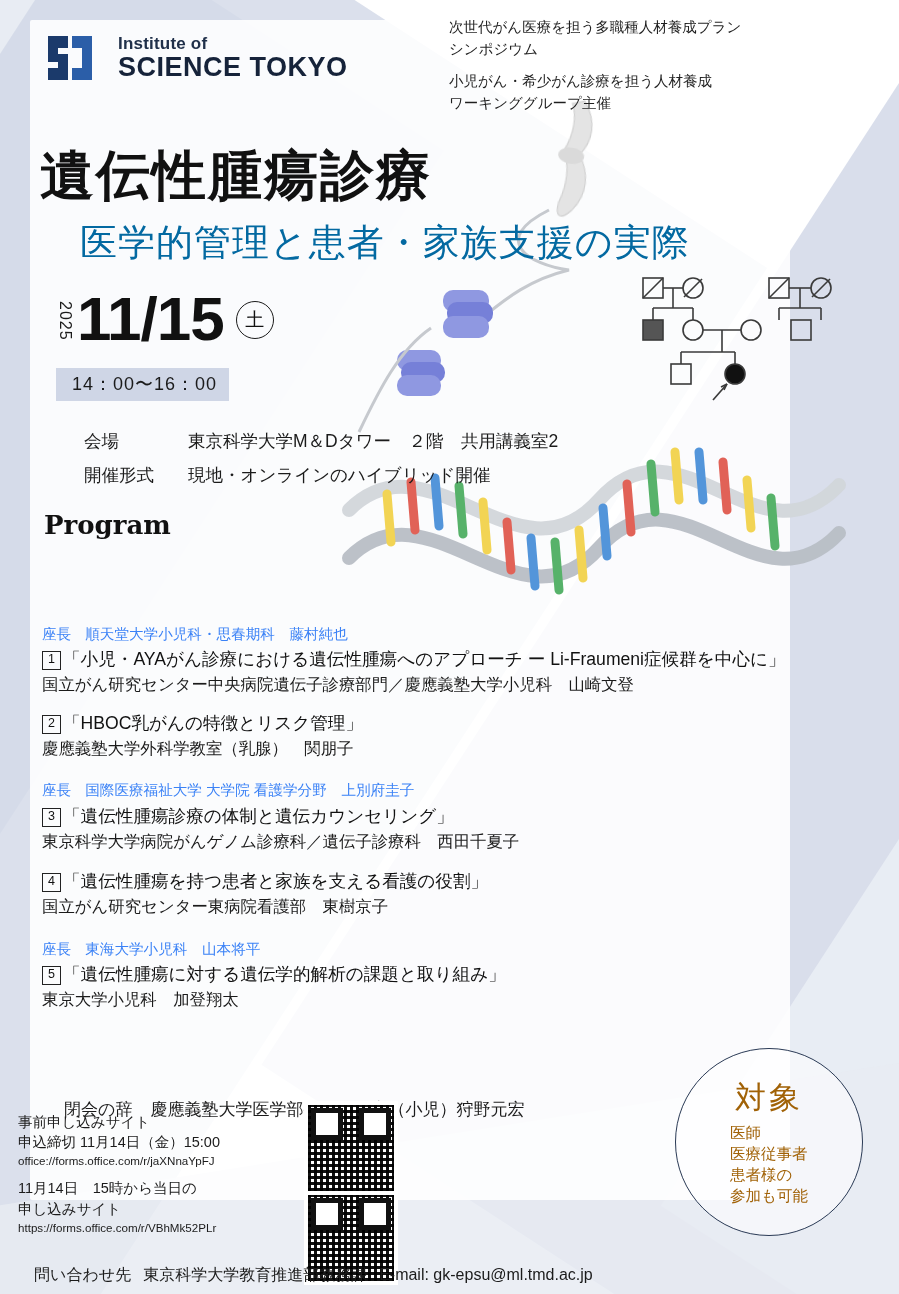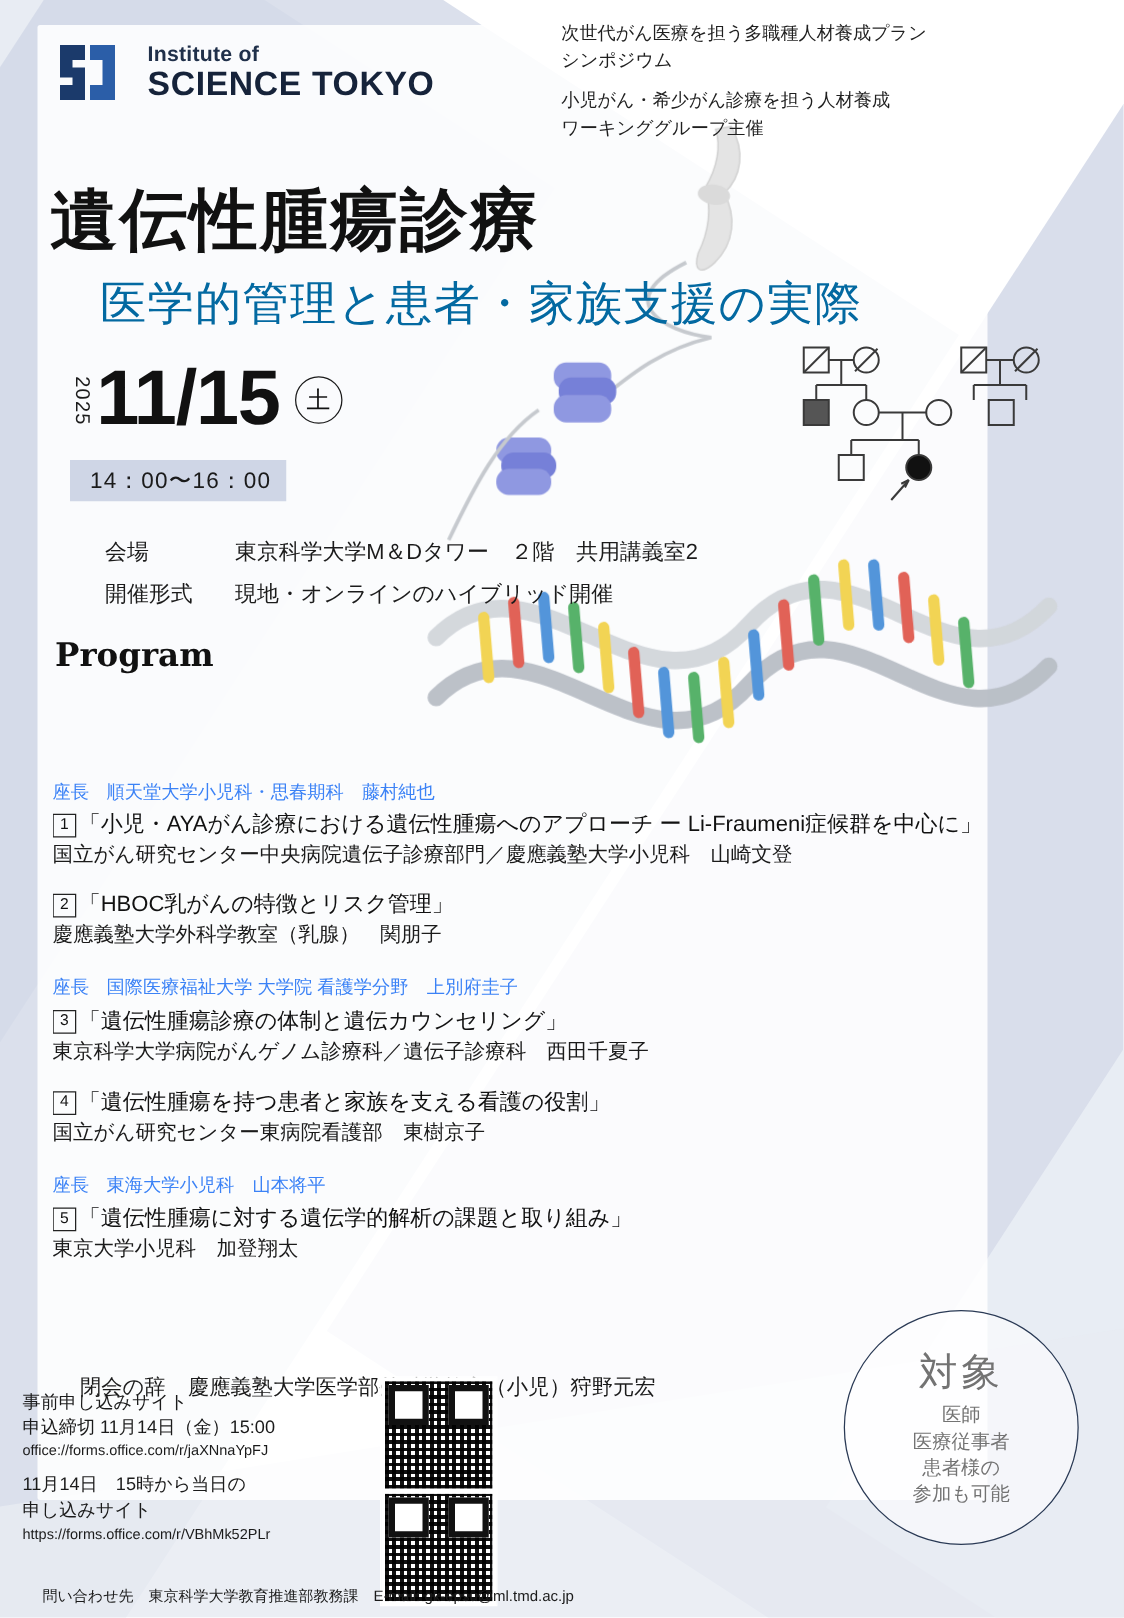--- a/index.html
+++ b/index.html
@@ -150,21 +150,21 @@
     font-size:17px;color:#1b1b1b;
   }
 
   
   .target{
     position:absolute;right:36px;bottom:58px;
     width:186px;height:186px;border-radius:50%;
     border:1.6px solid #2a3a55;
     background:rgba(255,255,255,.55);
     display:flex;flex-direction:column;align-items:center;justify-content:center;
-    text-align:center;color:#737373;
+    color:#a16207;
   }
   .target-h{font-size:31px;letter-spacing:3px;margin-bottom:4px;}
   .target-l{font-size:15.5px;line-height:1.35;}
 
   
   .foot{
     position:absolute;left:18px;bottom:58px;width:300px;
     font-size:13.5px;line-height:1.42;color:#1b1b1b;
   }
   .foot .big{font-size:14.5px;}
@@ -182,21 +182,21 @@
   }
   .qr1{left:305px;bottom:100px;}
   .qr2{left:305px;bottom:10px;}
   .qr::before,.qr::after{
     content:"";position:absolute;width:22px;height:22px;border:5px solid #111;background:#fff;
   }
   .qr::before{left:3px;top:3px;}
   .qr::after{right:3px;top:3px;}
   .contact{
     position:absolute;left:34px;bottom:8px;
-    font-size:12px;color:#1b1b1b;
+    font-size:16px;color:#1b1b1b;
   }
   .contact .sp{display:inline-block;width:12px;}
 
   
   .pedigree{position:absolute;right:18px;top:268px;width:250px;height:150px;}
   
   .art{position:absolute;right:40px;top:60px;width:520px;height:620px;pointer-events:none;}
 </style>
 </head>
 <body>

